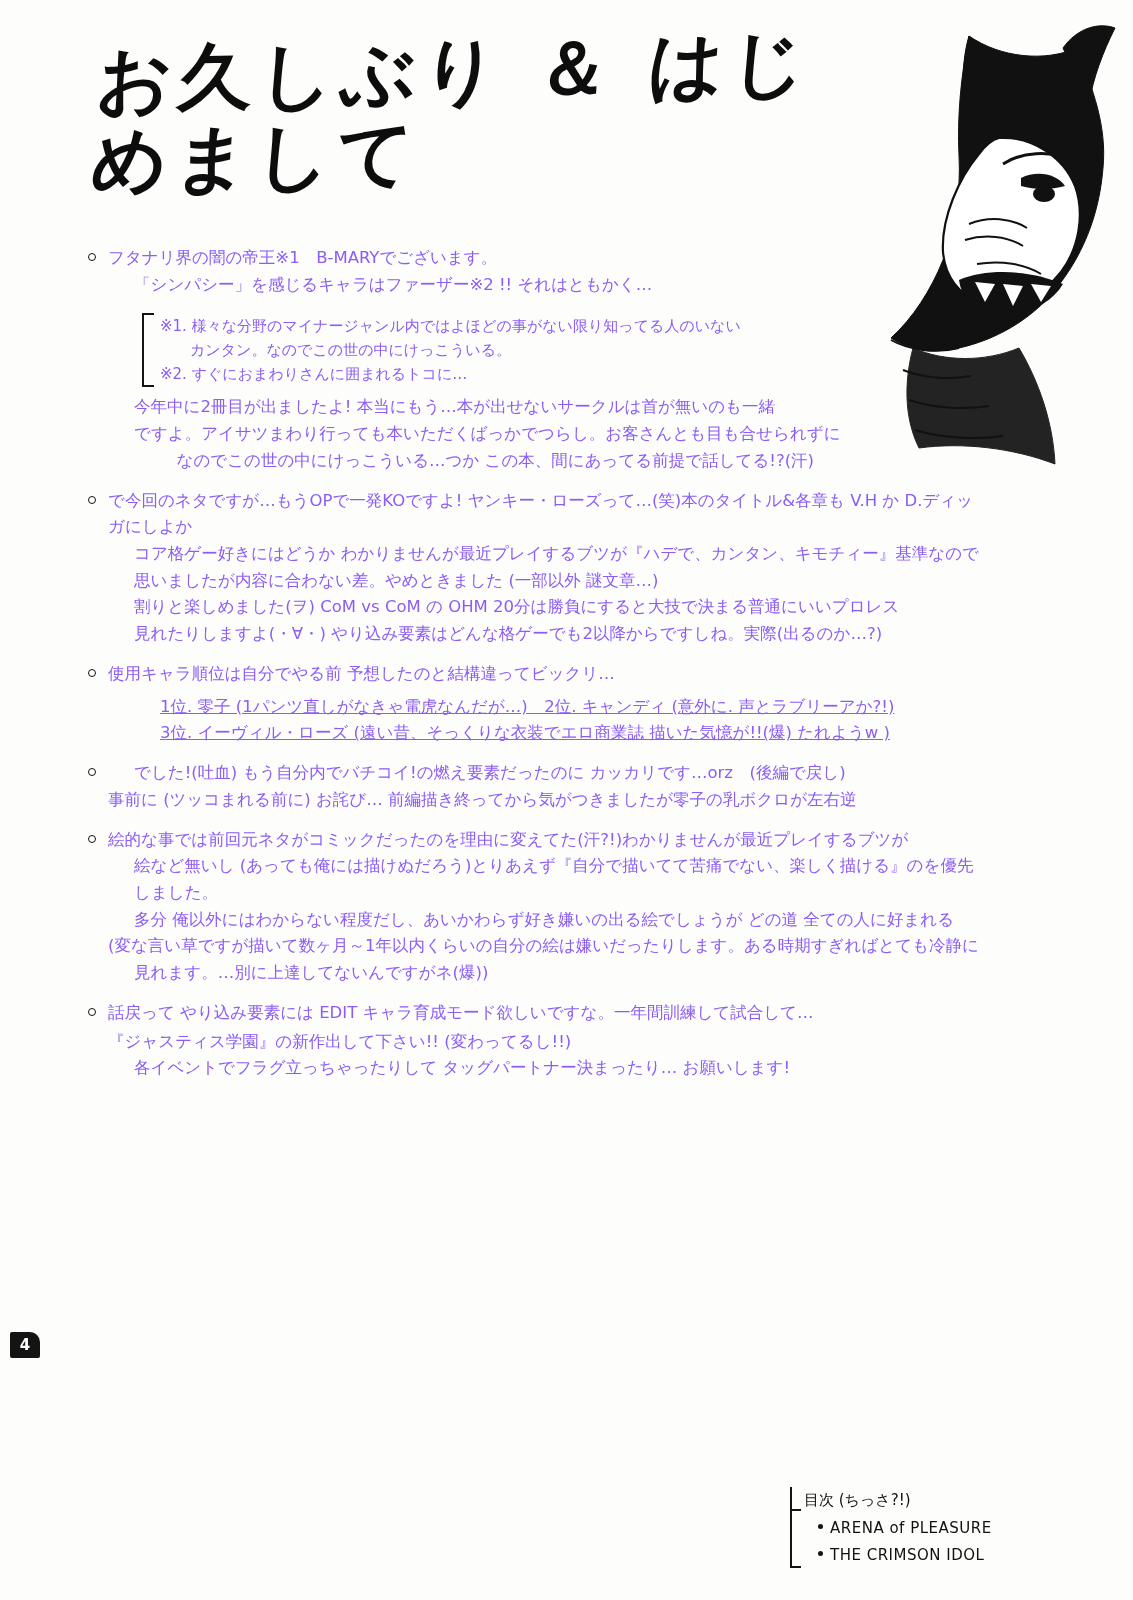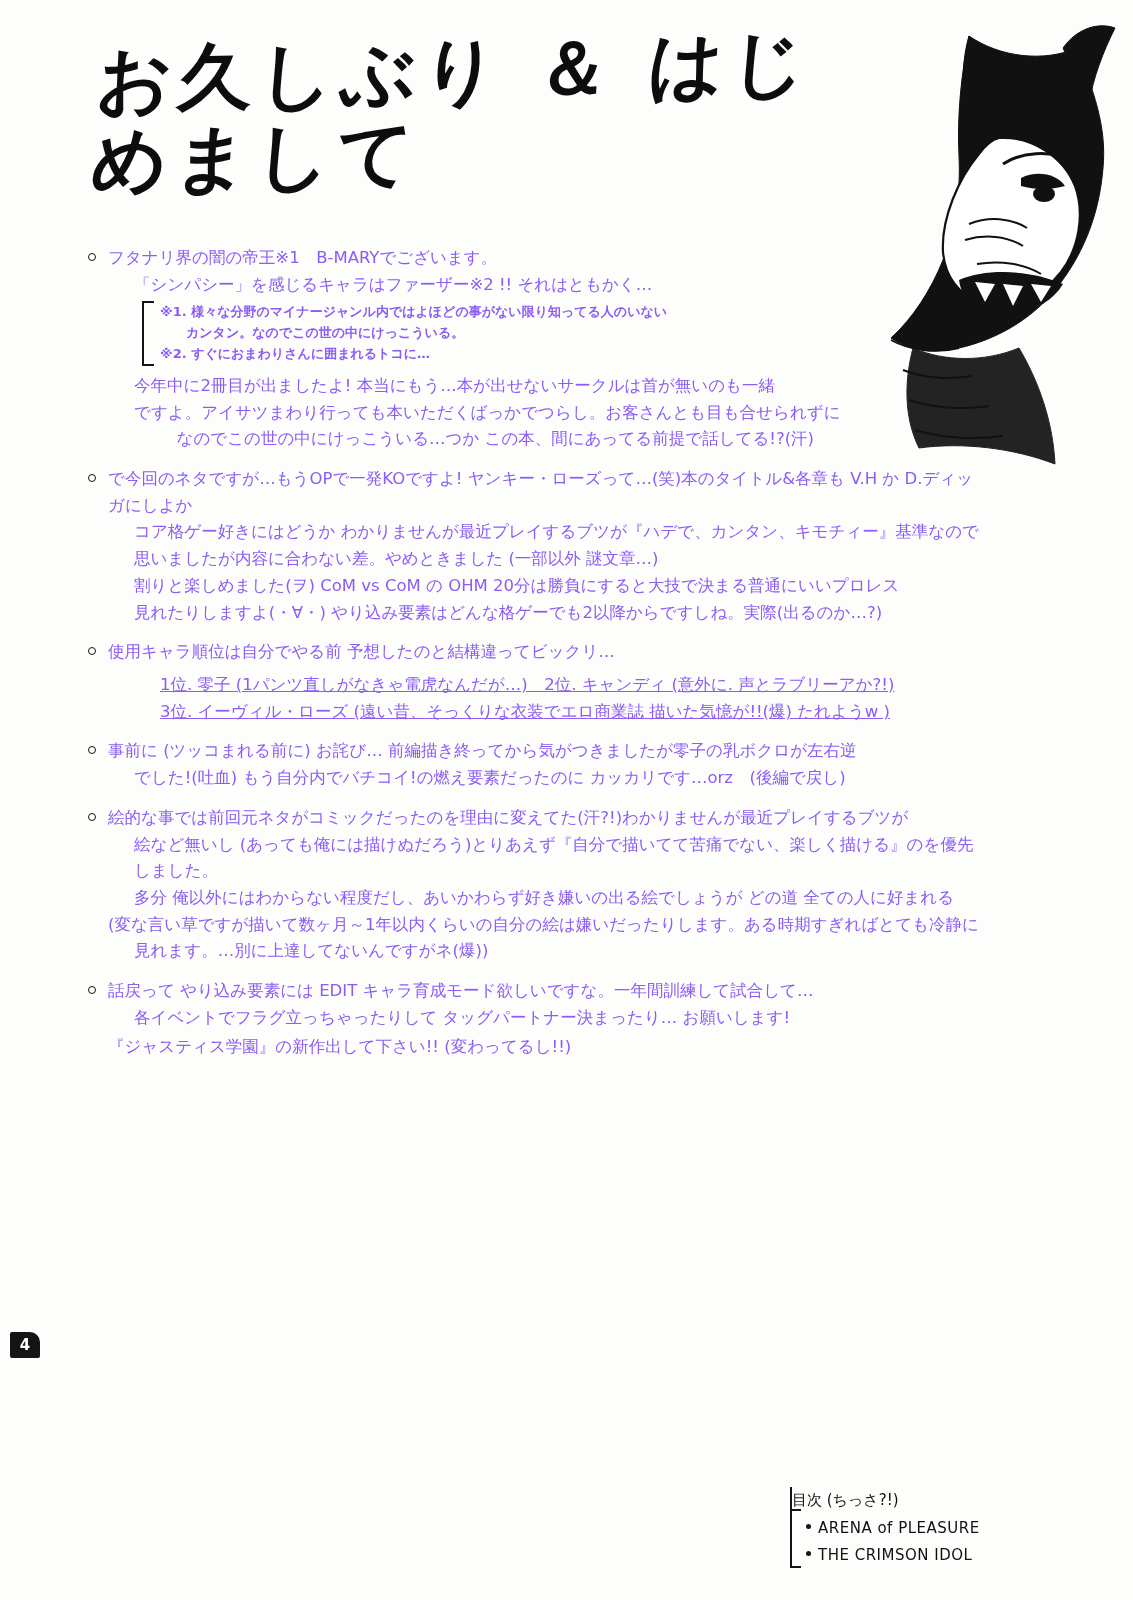--- a/index.html
+++ b/index.html
@@ -54,26 +54,25 @@
     border: 1.6px solid #141414;
     border-radius: 50%;
     box-sizing: border-box;
   }
   .line { display: block; white-space: pre-wrap; }
   .indent1 { padding-left: 26px; display: block; }
   .indent2 { padding-left: 52px; display: block; }
 
   .note-block {
     position: relative;
-    margin: 4px 0 8px 34px;
+    margin: 16px 0 8px 34px;
     padding-left: 16px;
     border-left: 2px solid #141414;
-    font-size: 13px;
+    font-size: 15px;
     line-height: 1.6;
-    font-weight: bold;
   }
   .note-block::before {
     content: "";
     position: absolute;
     left: -2px;
     top: -1px;
     width: 12px;
     height: 2px;
     background: #141414;
   }
@@ -99,21 +98,21 @@
   }
 
   
   .toc {
     position: absolute;
     left: 790px;
     top: 1487px;
     width: 300px;
     font-size: 15px;
     line-height: 1.75;
-    padding-left: 14px;
+    padding-left: 26px;
     border-left: 2px solid #141414;
   }
   .toc::before {
     content: "";
     position: absolute;
     left: -2px;
     top: 22px;
     width: 11px;
     height: 2px;
     background: #141414;
@@ -240,36 +239,36 @@
 
     <div class="para">
       <span class="line">使用キャラ順位は自分でやる前 予想したのと結構違ってビックリ…</span>
       <div class="ranks">
         <span class="line indent2">1位. 零子 (1パンツ直しがなきゃ電虎なんだが…)　2位. キャンディ (意外に. 声とラブリーアか?!)</span>
         <span class="line indent2">3位. イーヴィル・ローズ (遠い昔、そっくりな衣装でエロ商業誌 描いた気憶が!!(爆) たれようw )</span>
       </div>
     </div>
 
     <div class="para">
+      <span class="line indent1">でした!(吐血) もう自分内でバチコイ!の燃え要素だったのに カッカリです…orz　(後編で戻し)</span>
       <span class="line">事前に (ツッコまれる前に) お詫び… 前編描き終ってから気がつきましたが零子の乳ボクロが左右逆</span>
-      <span class="line indent1">でした!(吐血) もう自分内でバチコイ!の燃え要素だったのに カッカリです…orz　(後編で戻し)</span>
     </div>
 
     <div class="para">
       <span class="line">絵的な事では前回元ネタがコミックだったのを理由に変えてた(汗?!)わかりませんが最近プレイするブツが</span>
       <span class="line indent1">絵など無いし (あっても俺には描けぬだろう)とりあえず『自分で描いてて苦痛でない、楽しく描ける』のを優先しました。</span>
       <span class="line indent1">多分 俺以外にはわからない程度だし、あいかわらず好き嫌いの出る絵でしょうが どの道 全ての人に好まれる</span>
       <span class="line">(変な言い草ですが描いて数ヶ月～1年以内くらいの自分の絵は嫌いだったりします。ある時期すぎればとても冷静に</span>
       <span class="line indent1">見れます。…別に上達してないんですがネ(爆))</span>
     </div>
 
     <div class="para">
       <span class="line">話戻って やり込み要素には EDIT キャラ育成モード欲しいですな。一年間訓練して試合して…</span>
+      <span class="line final-line">『ジャスティス学園』の新作出して下さい!! (変わってるし!!)</span>
       <span class="line indent1">各イベントでフラグ立っちゃったりして タッグパートナー決まったり… お願いします!</span>
-      <span class="line final-line">『ジャスティス学園』の新作出して下さい!! (変わってるし!!)</span>
     </div>
 
   </div>
 
   <div class="toc">
     <div class="toc-head">目次 (ちっさ?!)</div>
     <div class="toc-item">ARENA of PLEASURE</div>
     <div class="toc-item">THE CRIMSON IDOL</div>
   </div>
 

